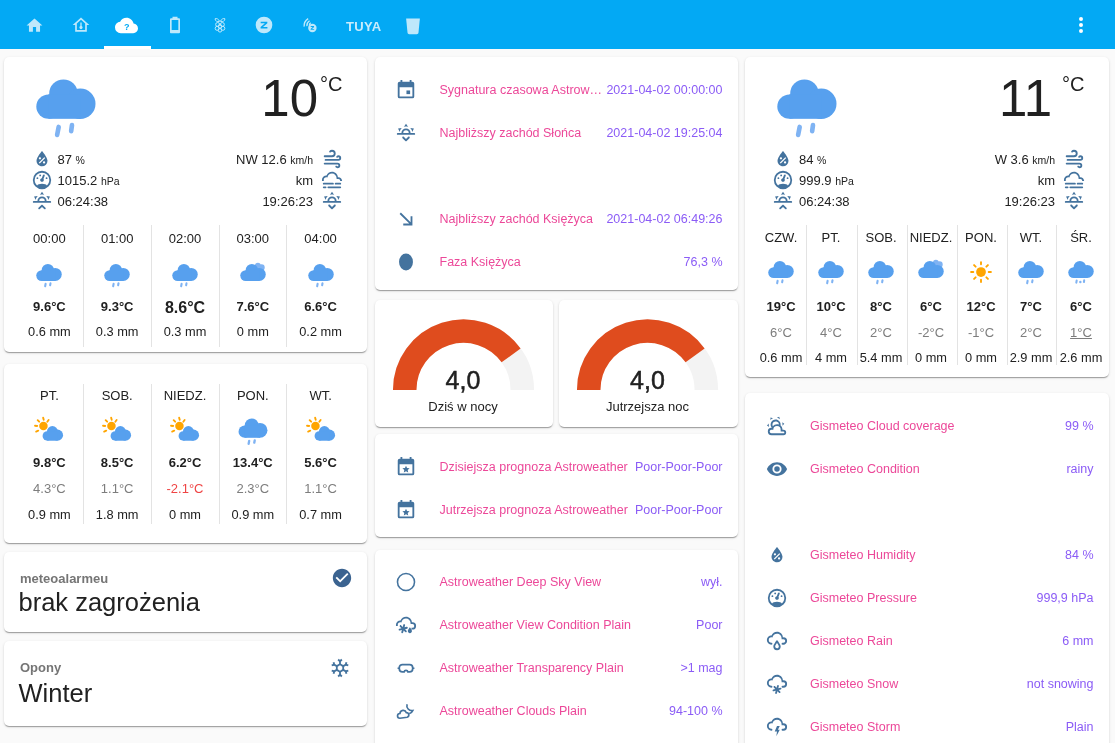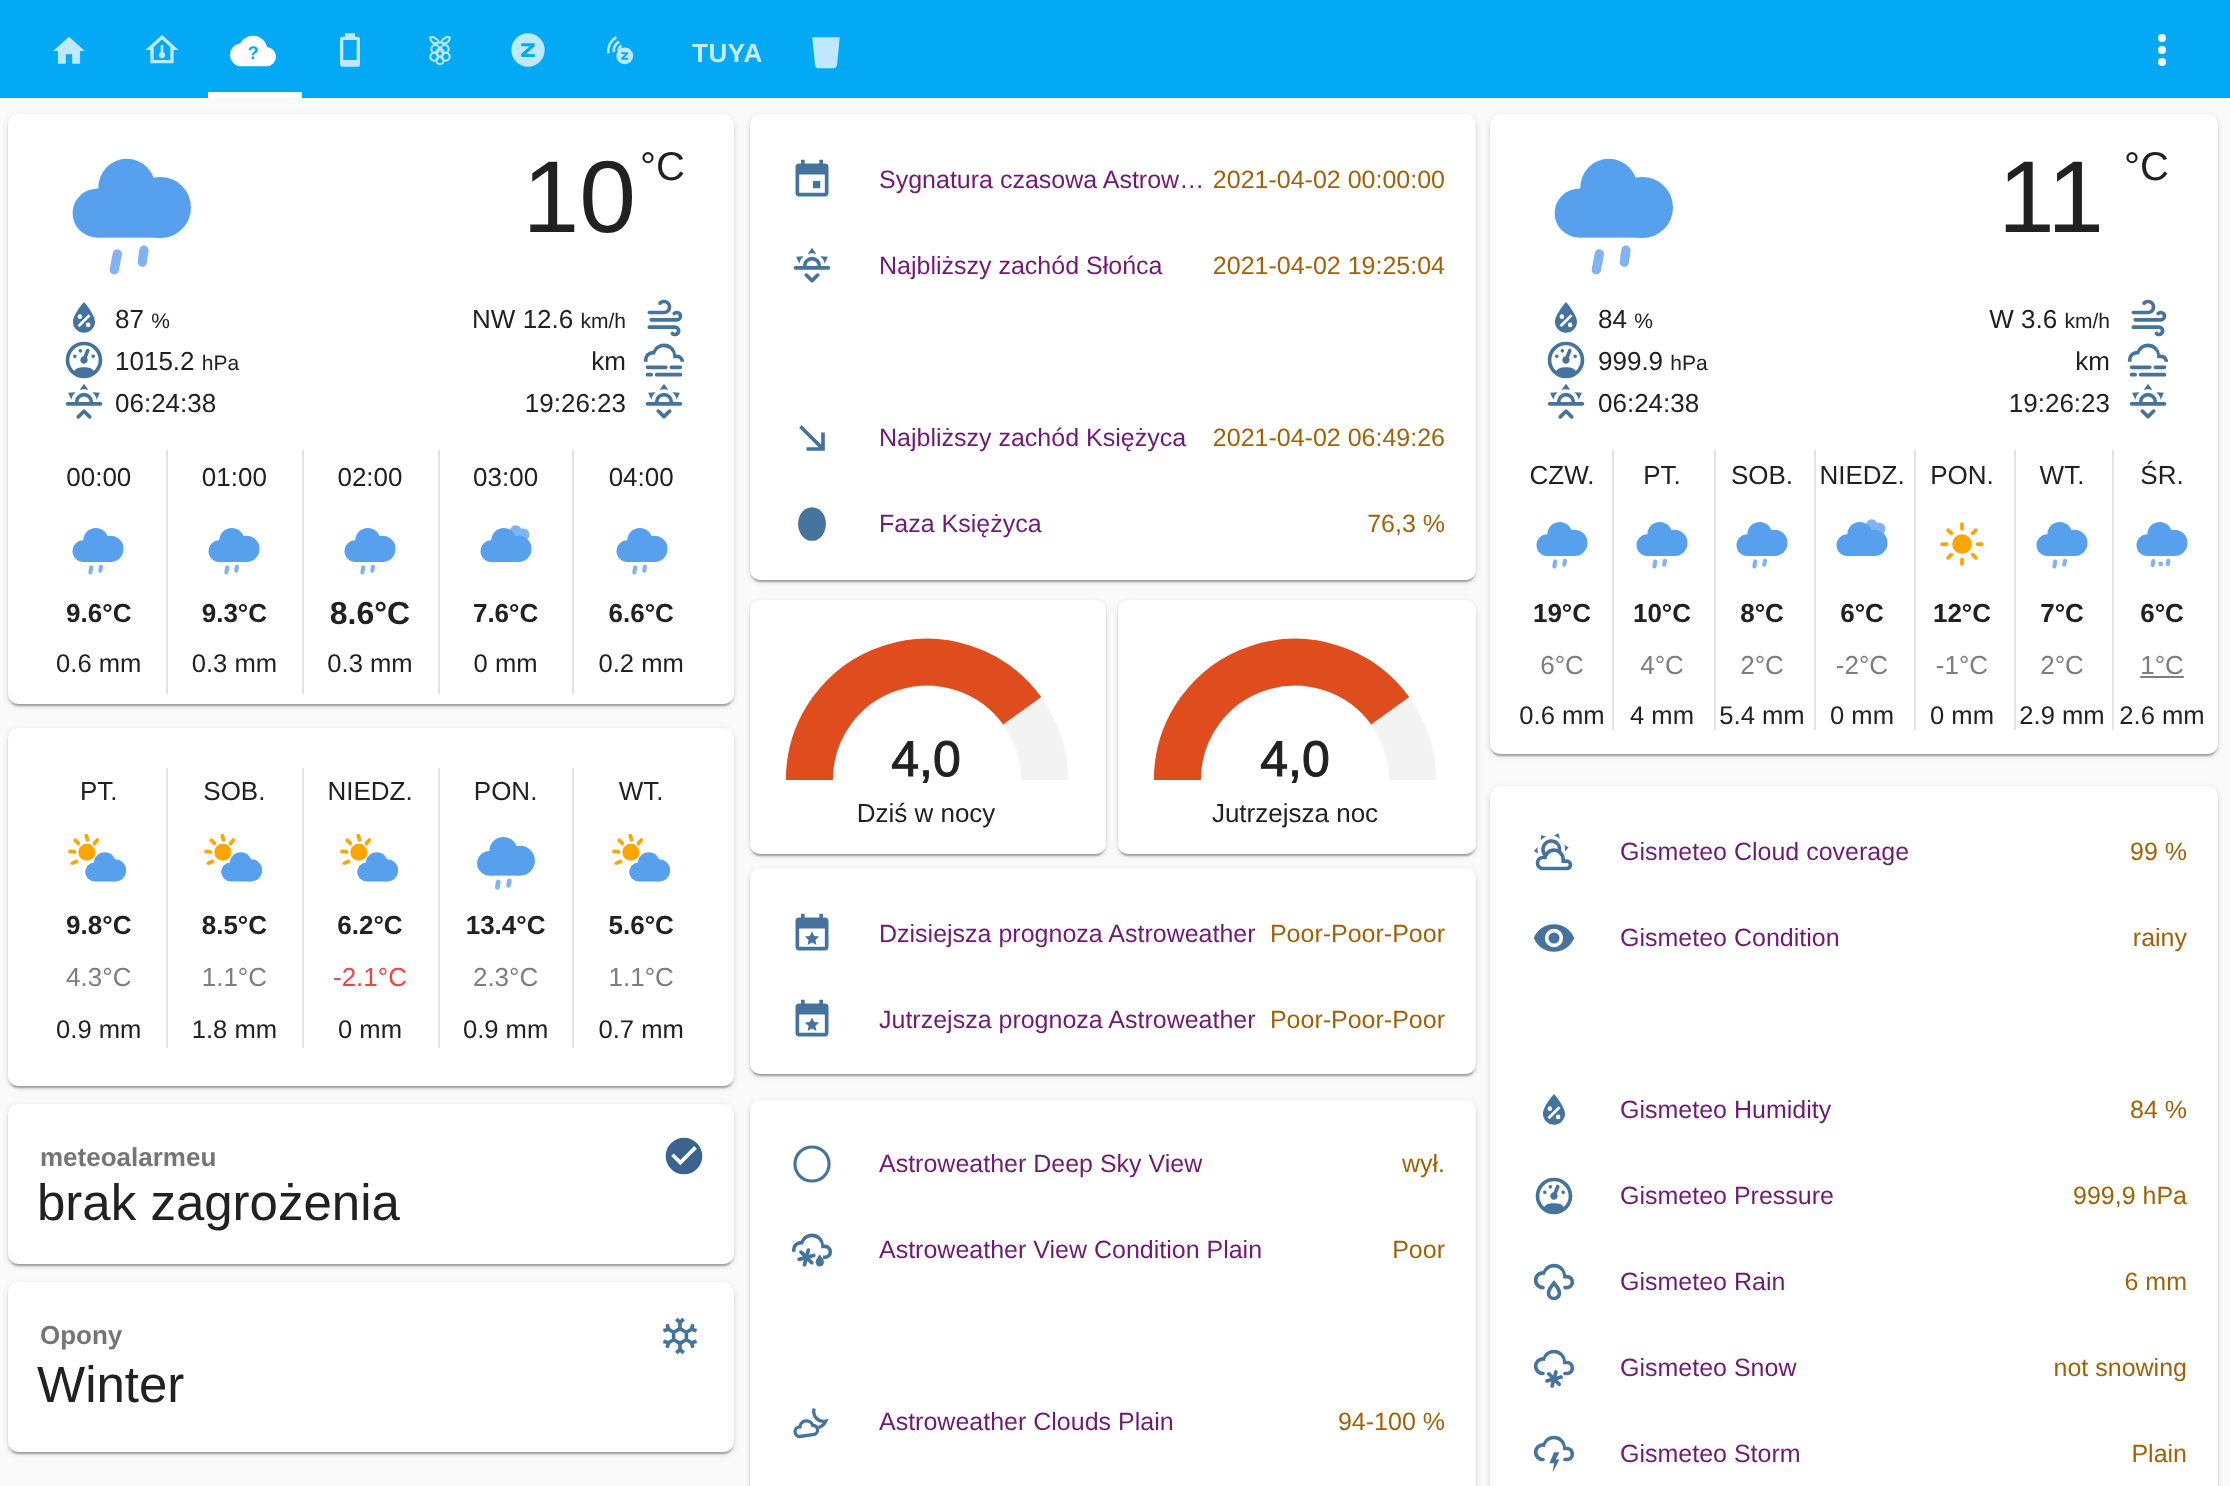--- a/index.html
+++ b/index.html
@@ -1,22 +1,22 @@
 <!DOCTYPE html>
 <html><head><meta charset="utf-8"><style>
 html,body{margin:0;padding:0;}
 body{width:1115px;height:743px;background:#fafafa;font-family:"Liberation Sans",sans-serif;
      overflow:hidden;position:relative;color:#212121;}
 .hdr{position:absolute;left:0;top:0;width:1115px;height:49px;background:#03a9f4;}
 .tab{position:absolute;top:13px;}
 .card{position:absolute;background:#fff;border-radius:5px;
       box-shadow:0 2px 1px -1px rgba(0,0,0,.2),0 1px 1px 0 rgba(0,0,0,.14),0 1px 3px 0 rgba(0,0,0,.12);}
 .erow{position:absolute;left:0;width:100%;height:43px;display:flex;align-items:center;}
-.enm{position:absolute;left:65px;top:50%;transform:translateY(-50%);font-size:12.5px;color:#701a75;white-space:nowrap;text-align:center;}
-.evl{position:absolute;right:15.5px;top:50%;transform:translateY(-50%);font-size:12.5px;color:#a16207;white-space:nowrap;}
+.enm{position:absolute;left:65px;top:50%;transform:translateY(-50%);font-size:12.5px;color:#ec4899;white-space:nowrap;text-align:center;}
+.evl{position:absolute;right:15.5px;top:50%;transform:translateY(-50%);font-size:12.5px;color:#8b5cf6;white-space:nowrap;}
 .abs{position:absolute;}
 .cc{text-align:center;position:absolute;transform:translateX(-50%);white-space:nowrap;}
 .vline{position:absolute;width:1px;background:#e3e3e3;}
 .lbl{font-size:13px;font-weight:bold;color:#757575;}
 .big{font-size:25.5px;color:#212121;}
 </style></head><body>
 <div class="hdr">
     <div class="tab" style="left:25.1px;top:15.9px;opacity:0.85"><svg style="" width="19" height="19" viewBox="0 0 24 24">
         <path fill="#dff4fd" d="M10,20V14H14V20H19V12H22L12,3L2,12H5V20H10Z"></path>
       </svg></div>
@@ -373,20 +373,28 @@
         </svg></div>
       <div class="enm">Astroweather Deep Sky View</div>
       <div class="evl">wył.</div>
     </div>
     <div class="erow" style="top:53.5px;">
       <div style="position:absolute;left:20.5px;top:50%;margin-top:-11px;width:22px;height:22px;"><svg style="" width="22" height="22" viewBox="0 0 24 24">
           <path fill="#44739e" fill-rule="evenodd" d="M18.5,18.67C18.5,19.96 17.5,21 16.25,21C15,21 14,19.96 14,18.67C14,17.12 16.25,14.5 16.25,14.5C16.25,14.5 18.5,17.12 18.5,18.67M4,17.36C3.86,16.82 4.18,16.25 4.73,16.11L7,15.5L5.33,13.86C4.93,13.46 4.93,12.81 5.33,12.41C5.73,12 6.4,12 6.79,12.41L8.45,14.05L9.04,11.8C9.18,11.24 9.75,10.92 10.29,11.07C10.85,11.21 11.17,11.78 11,12.33L10.42,14.58L12.67,14C13.22,13.83 13.79,14.15 13.93,14.71C14.08,15.25 13.76,15.82 13.21,15.96L10.96,16.55L12.6,18.21C13,18.6 13,19.27 12.6,19.67C12.2,20.07 11.55,20.07 11.15,19.67L9.5,18L8.89,20.27C8.75,20.82 8.18,21.14 7.64,21C7.08,20.86 6.76,20.29 6.91,19.74L7.5,17.5L5.26,18.09C4.71,18.23 4.14,17.91 4,17.36M1,12A5,5 0 0,1 6,7C7,4.65 9.3,3 12,3C15.43,3 18.24,5.66 18.5,9.03L19,9A4,4 0 0,1 23,13A4,4 0 0,1 19,17H18V15H19A2,2 0 0,0 21,13A2,2 0 0,0 19,11H17V10A5,5 0 0,0 12,5C9.5,5 7.45,6.82 7.06,9.19C6.73,9.07 6.37,9 6,9A3,3 0 0,0 3,12C3,12.35 3.06,12.69 3.17,13H1.1L1,12Z"></path>
         </svg></div>
       <div class="enm">Astroweather View Condition Plain</div>
       <div class="evl">Poor</div>
+    </div>
+    <div class="erow" style="top:96.5px;">
+      <div style="position:absolute;left:20.5px;top:50%;margin-top:-11px;width:22px;height:22px;"><svg style="" width="22" height="22" viewBox="0 0 24 24">
+          <path fill="none" stroke="#44739e" stroke-width="1.9" d="M8.1,8.2 L15.9,8.2 A3.4,3.4 0 0 1 19.3,11.6 L19.3,12.9 A3.4,3.4 0 0 1 15.9,16.3 L14.1,16.3 A2.15,2.15 0 0 0 9.9,16.3 L8.1,16.3 A3.4,3.4 0 0 1 4.7,12.9 L4.7,11.6 A3.4,3.4 0 0 1 8.1,8.2 Z"></path>
+          <path fill="none" stroke="#44739e" stroke-width="1.7" d="M2.8,12.25 L4.6,12.25 M19.4,12.25 L21.2,12.25"></path>
+        </svg></div>
+      <div class="enm">Astroweather Transparency Plain</div>
+      <div class="evl">&gt;1 mag</div>
     </div>
     <div class="erow" style="top:139.5px;">
       <div style="position:absolute;left:20.5px;top:50%;margin-top:-11px;width:22px;height:22px;"><svg style="" width="22" height="22" viewBox="0 0 24 24">
           <path fill="none" stroke="#44739e" stroke-width="1.8" d="M13.2,4.6 a5.4,5.4 0 0 0 6.3,6.9 a5.6,5.6 0 0 1 -4.0,3.4"></path>
           <path fill="none" stroke="#44739e" stroke-width="1.8" d="M5.3,19.9 a2.6,2.6 0 0 1 0.1,-5.2 a3.6,3.6 0 0 1 7.0,-0.9 a2.55,2.55 0 0 1 0.8,5.0 Z"></path>
         </svg></div>
       <div class="enm">Astroweather Clouds Plain</div>
       <div class="evl">94-100 %</div>
     </div>
   </div>

